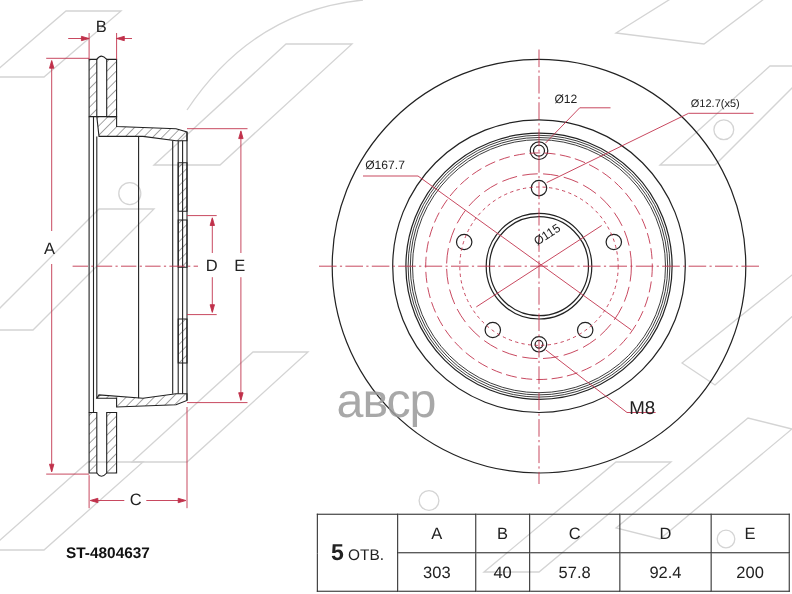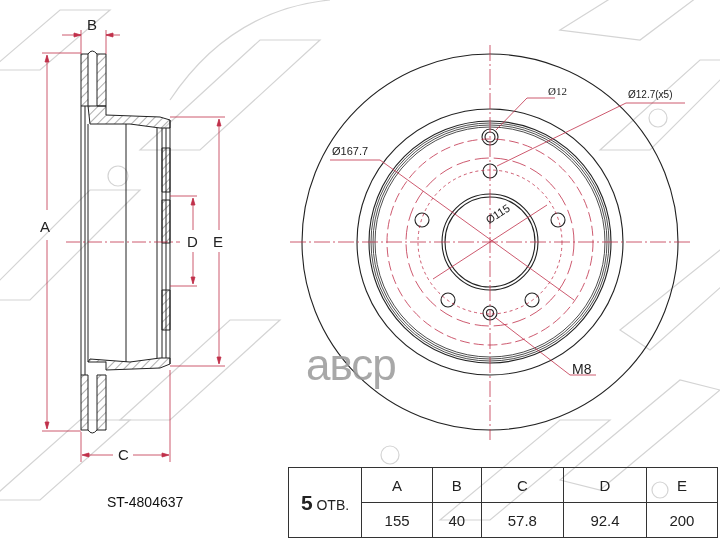--- a/index.html
+++ b/index.html
@@ -1,19 +1,19 @@
 <!DOCTYPE html>
 <html><head>
 <meta charset="utf-8">
 <style>
   html, body { margin:0; padding:0; background:#ffffff; }
   body { width:720px; height:540px; position:relative; overflow:hidden; font-family:"Liberation Sans", sans-serif; }
   #drawing { position:absolute; left:0; top:0; width:720px; height:540px; }
   .lbl { position:absolute; color:#222; font-family:"Liberation Sans", sans-serif; }
-  .part-number { position:absolute; left:60px; top:494px; font-size:14px; font-weight:normal; color:#111;margin-left:47px; }
+  .part-number { position:absolute; left:60px; top:494px; font-size:14px; font-weight:bold; color:#111; }
   table.dims { position:absolute; left:288px; top:467px; border-collapse:collapse; width:430px; height:71px; background:transparent; }
   table.dims td { border:1.5px solid #333; text-align:center; font-size:15px; color:#222; padding:0; }
   table.dims td.holes { width:72px; font-size:14px; }
   table.dims td.holes .n { font-size:21px; font-weight:bold; }
   .watermark { position:absolute; left:306px; top:340px; font-size:44px; font-weight:normal; color:#9a9a9a; letter-spacing:-1px; opacity:0.85; }
 </style>
 </head>
 <body>
 
 <svg id="drawing" viewBox="0 0 720 540" xmlns="http://www.w3.org/2000/svg">
@@ -159,43 +159,43 @@
   </g>
 </svg>
 
 <span class="lbl" style="left:87px;top:16px;font-size:15px;">B</span>
 <span class="lbl" style="left:40px;top:218px;font-size:15px;">A</span>
 <span class="lbl" style="left:187px;top:233px;font-size:15px;">D</span>
 <span class="lbl" style="left:213px;top:233px;font-size:15px;">E</span>
 <span class="lbl" style="left:118px;top:446px;font-size:15px;">C</span>
 
 <span class="lbl" style="left:332px;top:145px;font-size:11px;">Ø167.7</span>
-<span class="lbl" style="left:548px;top:85px;font-size:11px;font-family:Liberation Serif, serif;">Ø12</span>
+<span class="lbl" style="left:504px;top:85px;font-size:11px;">Ø12</span>
 <span class="lbl" style="left:628px;top:89px;font-size:10px;">Ø12.7(x5)</span>
 <span class="lbl" style="left:490px;top:214px;font-size:11px;transform:rotate(-33deg);transform-origin:left bottom;">Ø115</span>
-<span class="lbl" style="left:572px;top:361px;font-size:14px;">M8</span>
+<span class="lbl" style="left:572px;top:361px;font-size:17px;">M8</span>
 
 <div class="watermark">авср</div>
 
 <div class="part-number">ST-4804637</div>
 
 <table class="dims">
   <tbody>
       <tr>
     <td class="holes" rowspan="2">
       <span class="n">5</span>
       <span>ОТВ.</span>
     </td>
     <td>A</td>
     <td>B</td>
     <td>C</td>
     <td>D</td>
     <td>E</td>
   </tr>
   <tr>
-    <td>155</td>
+    <td>303</td>
     <td>40</td>
     <td>57.8</td>
     <td>92.4</td>
     <td>200</td>
   </tr>
 </tbody>
   </table>
 
 </body></html>

